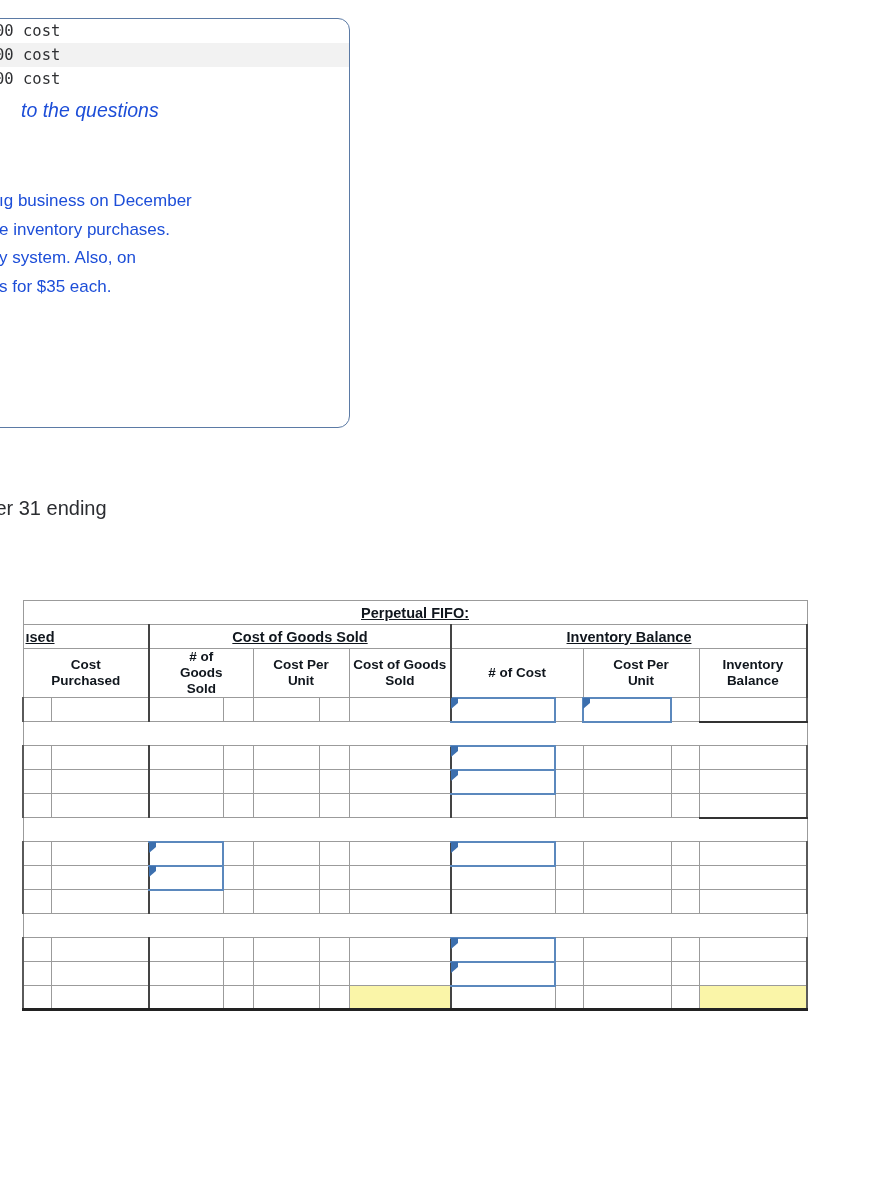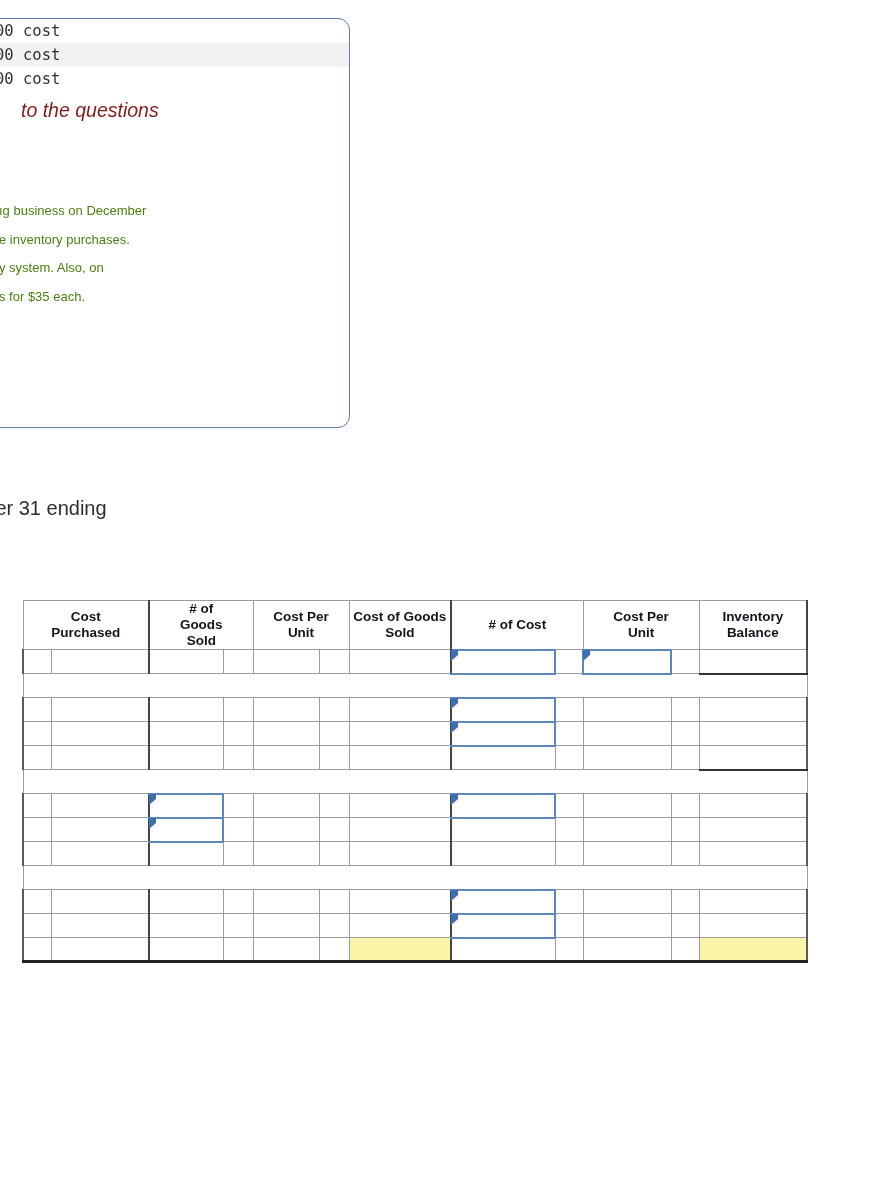--- a/index.html
+++ b/index.html
@@ -38,29 +38,29 @@
     position: absolute;
     white-space: nowrap;
     color: #26282c;
   }
 
   #pb-italic {
     left: 140px;
     top: 80px;
     font-size: 19.5px;
     font-style: italic;
-    color: #7f1d1d;
+    color: #1d4ed8;
   }
 
   #pb-para {
     left: 118px;
-    top: 178px;
-    font-size: 13px;
+    top: 168px;
+    font-size: 17px;
     line-height: 28.5px;
-    color: #4d7c0f;
+    color: #1d4ed8;
     white-space: pre;
   }
 
   #pb-mono {
     left: 126px;
     top: 305px;
     font-family: "DejaVu Sans Mono", "Liberation Mono", monospace;
     font-size: 15.5px;
     line-height: 24px;
     color: #2f3033;
@@ -220,21 +220,37 @@
     <col style="width:30px">
     <col style="width:102px">
     <col style="width:104px">
     <col style="width:28px">
     <col style="width:88px">
     <col style="width:28px">
     <col style="width:108px">
   </colgroup>
 
   <tbody>
-
+      <tr>
+    <td class="h-title" colspan="12">
+      <span>Perpetual FIFO:</span>
+    </td>
+  </tr>
+
+  <tr>
+    <td class="h-grp-blue" colspan="2" style="text-align:left;padding-left:2px">
+      <span>ısed</span>
+    </td>
+    <td class="h-grp-gray vsep-l" colspan="5">
+      <span>Cost of Goods Sold</span>
+    </td>
+    <td class="h-grp-blue vsep-l vsep-r" colspan="5">
+      <span>Inventory Balance</span>
+    </td>
+  </tr>
 
   <tr>
     <td class="h-col-blue" colspan="2">
       <span style="white-space:pre-line">Cost
 Purchased</span>
     </td>
     <td class="h-col-gray vsep-l" colspan="2">
       <span style="white-space:pre-line"># of
 Goods
 Sold</span>

